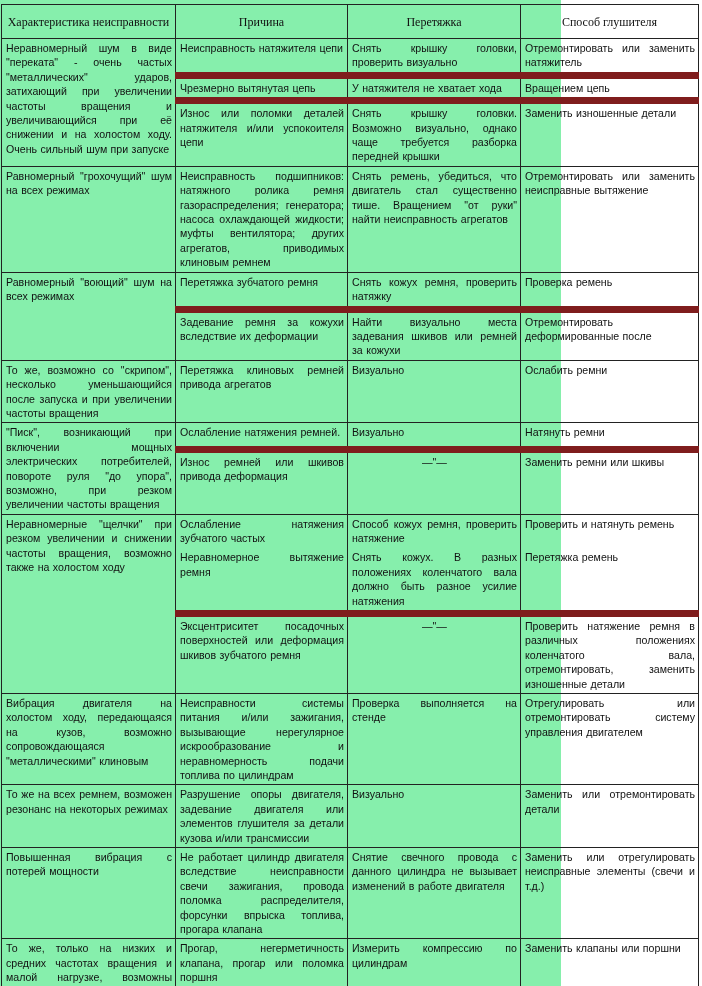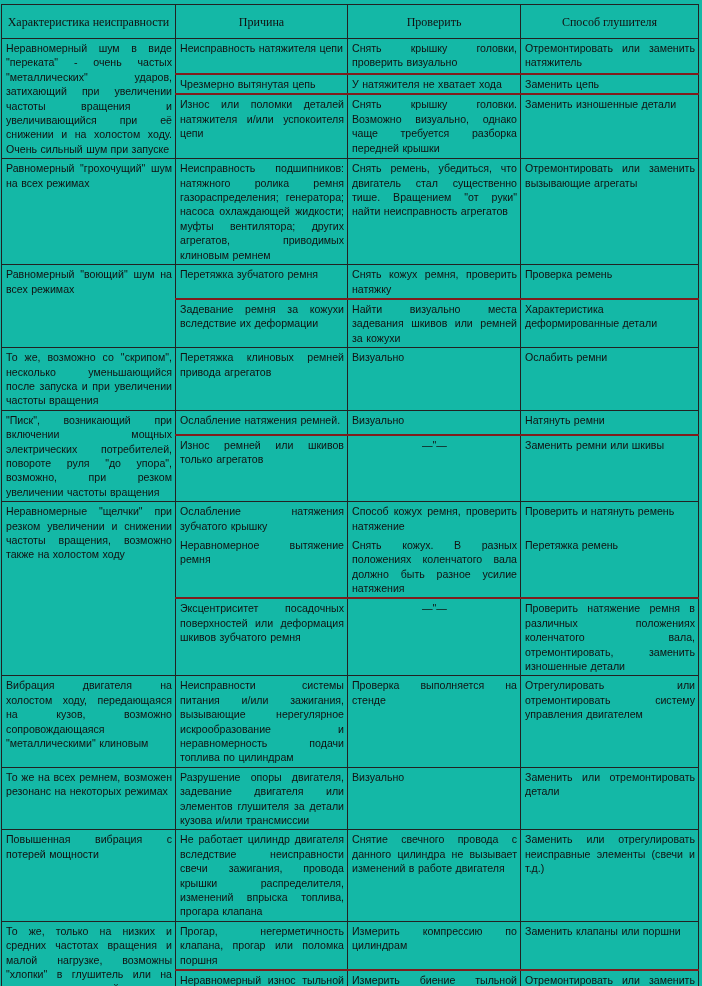--- a/index.html
+++ b/index.html
@@ -1,17 +1,17 @@
 <!DOCTYPE html>
 <html><head>
 <meta charset="utf-8">
 <style>
   html, body { margin: 0; padding: 0; background: #ffffff; }
   body { width: 702px; height: 986px; position: relative; overflow: hidden; }
-  .page { position: absolute; left: 0; top: 0; width: 702px; height: 986px; background: #14b8a6; text-decoration: underline; }
+  .page { position: absolute; left: 0; top: 0; width: 561px; height: 986px; background: #86efac; text-decoration: underline; }
   table.tbl {
     position: absolute; left: 1px; top: 4px;
     width: 697px; border-collapse: collapse; table-layout: fixed;
     font-family: "Liberation Sans", sans-serif;
     font-size: 10.6px; line-height: 14.4px; color: #111;
   }
   table.tbl col.c1 { width: 174px; }
   table.tbl col.c2 { width: 172px; }
   table.tbl col.c3 { width: 173px; }
   table.tbl col.c4 { width: 178px; }
@@ -19,104 +19,104 @@
     font-family: "Liberation Serif", serif; font-weight: normal;
     font-size: 12px; line-height: 14px; text-align: center;
     border: 1.2px solid #222; height: 33px; padding: 0 4px; vertical-align: middle;
   }
   table.tbl td {
     border-left: 1.2px solid #222; border-right: 1.2px solid #222;
     vertical-align: top; padding: 2px 3px 2px 4px; text-align: justify;
     text-align-last: left; word-spacing: 0.5px;
   }
   tr.grp-start td { border-top: 1.2px solid #222; }
-  tr.sub td.sub-cell { border-top: 2px solid #7f1d1d; }
+  tr.sub td.sub-cell { border-top: 7px solid #7f1d1d; }
   tr.sub.nosep td.sub-cell { border-top: none; }
   table.tbl tr:last-child td { border-bottom: 1.4px solid #222; }
   .center { text-align: center !important; text-align-last: center !important; }
 </style>
 </head>
 <body>
 
 <div class="page">
   <table class="tbl">
     <colgroup>
         <col class="c1">
         <col class="c2">
         <col class="c3">
         <col class="c4">
       </colgroup>
     <thead>
       <tr>
         <th>Характеристика неисправности</th>
         <th>Причина</th>
-        <th>Проверить</th>
+        <th>Перетяжка</th>
         <th>Способ глушителя</th>
       </tr>
     </thead>
     <tbody>
 
       <tr class="grp-start" style="height:31px">
         <td rowspan="3">Неравномерный шум в виде "переката" - очень частых "металлических" ударов, затихающий при увеличении частоты вращения и увеличивающийся при её снижении и на холостом ходу. Очень сильный шум при запуске</td>
         <td>Неисправность натяжителя цепи</td>
         <td>Снять крышку головки, проверить визуально</td>
         <td>Отремонтировать или заменить натяжитель</td>
       </tr>
       <tr class="sub" style="height:20px">
         <td class="sub-cell">Чрезмерно вытянутая цепь</td>
         <td class="sub-cell">У натяжителя не хватает хода</td>
-        <td class="sub-cell">Заменить цепь</td>
+        <td class="sub-cell">Вращением цепь</td>
       </tr>
       <tr class="sub" style="height:46px">
         <td class="sub-cell">Износ или поломки деталей натяжителя и/или успокоителя цепи</td>
         <td class="sub-cell">Снять крышку головки. Возможно визуально, однако чаще требуется разборка передней крышки</td>
         <td class="sub-cell">Заменить изношенные детали</td>
       </tr>
 
       <tr class="grp-start" style="height:85px">
         <td>Равномерный "грохочущий" шум на всех режимах</td>
         <td>Неисправность подшипников: натяжного ролика ремня газораспределения; генератора; насоса охлаждающей жидкости; муфты вентилятора; других агрегатов, приводимых клиновым ремнем</td>
         <td>Снять ремень, убедиться, что двигатель стал существенно тише. Вращением "от руки" найти неисправность агрегатов</td>
-        <td>Отремонтировать или заменить вызывающие агрегаты</td>
+        <td>Отремонтировать или заменить неисправные вытяжение</td>
       </tr>
 
       <tr class="grp-start" style="height:28px">
         <td rowspan="2">Равномерный "воющий" шум на всех режимах</td>
         <td>Перетяжка зубчатого ремня</td>
         <td>Снять кожух ремня, проверить натяжку</td>
         <td>Проверка ремень</td>
       </tr>
       <tr class="sub" style="height:34px">
         <td class="sub-cell">Задевание ремня за кожухи вследствие их деформации</td>
         <td class="sub-cell">Найти визуально места задевания шкивов или ремней за кожухи</td>
-        <td class="sub-cell">Характеристика деформированные детали</td>
+        <td class="sub-cell">Отремонтировать деформированные после</td>
       </tr>
 
       <tr class="grp-start" style="height:57px">
         <td>То же, возможно со "скрипом", несколько уменьшающийся после запуска и при увеличении частоты вращения</td>
         <td>Перетяжка клиновых ремней привода агрегатов</td>
         <td>Визуально</td>
         <td>Ослабить ремни</td>
       </tr>
 
       <tr class="grp-start" style="height:17px">
         <td rowspan="2">"Писк", возникающий при включении мощных электрических потребителей, повороте руля "до упора", возможно, при резком увеличении частоты вращения</td>
         <td>Ослабление натяжения ремней.</td>
         <td>Визуально</td>
         <td>Натянуть ремни</td>
       </tr>
       <tr class="sub" style="height:55px">
-        <td class="sub-cell">Износ ремней или шкивов только агрегатов</td>
+        <td class="sub-cell">Износ ремней или шкивов привода деформация</td>
         <td class="sub-cell center">—"—</td>
         <td class="sub-cell">Заменить ремни или шкивы</td>
       </tr>
 
       <tr class="grp-start" style="height:34px">
         <td rowspan="3">Неравномерные "щелчки" при резком увеличении и снижении частоты вращения, возможно также на холостом ходу</td>
-        <td>Ослабление натяжения зубчатого крышку</td>
+        <td>Ослабление натяжения зубчатого частых</td>
         <td>Способ кожух ремня, проверить натяжение</td>
         <td>Проверить и натянуть ремень</td>
       </tr>
       <tr class="sub nosep" style="height:45px">
         <td class="sub-cell">Неравномерное вытяжение ремня</td>
         <td class="sub-cell">Снять кожух. В разных положениях коленчатого вала должно быть разное усилие натяжения</td>
         <td class="sub-cell">Перетяжка ремень</td>
       </tr>
       <tr class="sub" style="height:55px">
         <td class="sub-cell">Эксцентриситет посадочных поверхностей или деформация шкивов зубчатого ремня</td>
@@ -133,21 +133,21 @@
 
       <tr class="grp-start" style="height:60px">
         <td>То же на всех ремнем, возможен резонанс на некоторых режимах</td>
         <td>Разрушение опоры двигателя, задевание двигателя или элементов глушителя за детали кузова и/или трансмиссии</td>
         <td>Визуально</td>
         <td>Заменить или отремонтировать детали</td>
       </tr>
 
       <tr class="grp-start" style="height:72px">
         <td>Повышенная вибрация с потерей мощности</td>
-        <td>Не работает цилиндр двигателя вследствие неисправности свечи зажигания, провода крышки распределителя, изменений впрыска топлива, прогара клапана</td>
+        <td>Не работает цилиндр двигателя вследствие неисправности свечи зажигания, провода поломка распределителя, форсунки впрыска топлива, прогара клапана</td>
         <td>Снятие свечного провода с данного цилиндра не вызывает изменений в работе двигателя</td>
         <td>Заменить или отрегулировать неисправные элементы (свечи и т.д.)</td>
       </tr>
 
       <tr class="grp-start" style="height:32px">
         <td rowspan="2">То же, только на низких и средних частотах вращения и малой нагрузке, возможны "хлопки" в глушитель или на впуск, повышенный расход масла</td>
         <td>Прогар, негерметичность клапана, прогар или поломка поршня</td>
         <td>Измерить компрессию по цилиндрам</td>
         <td>Заменить клапаны или поршни</td>
       </tr>

